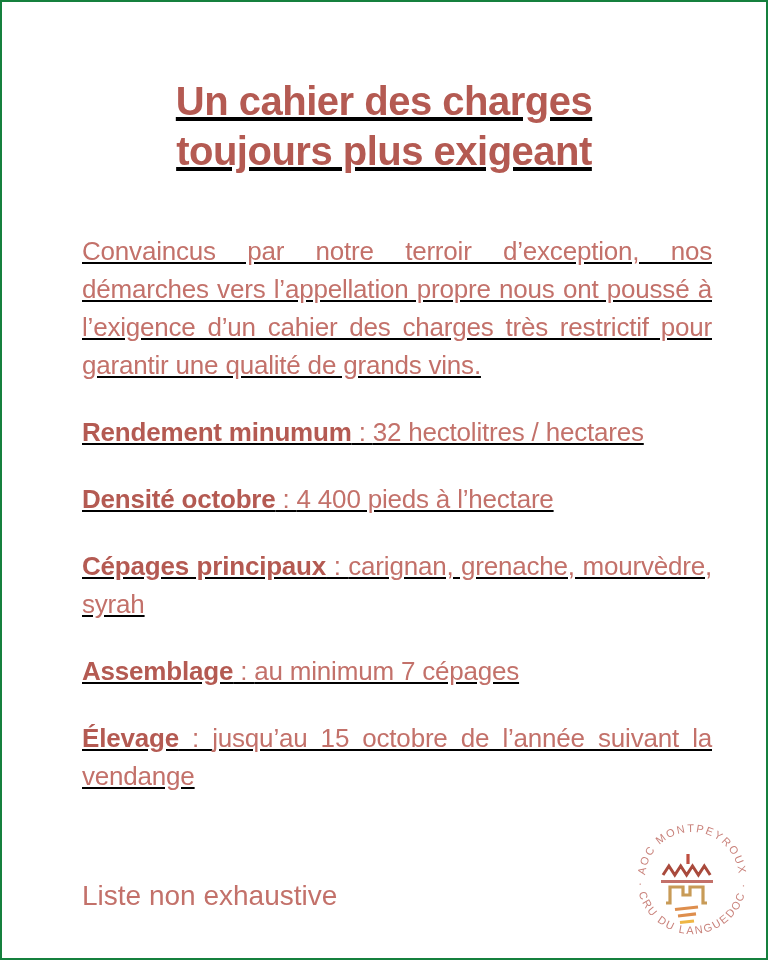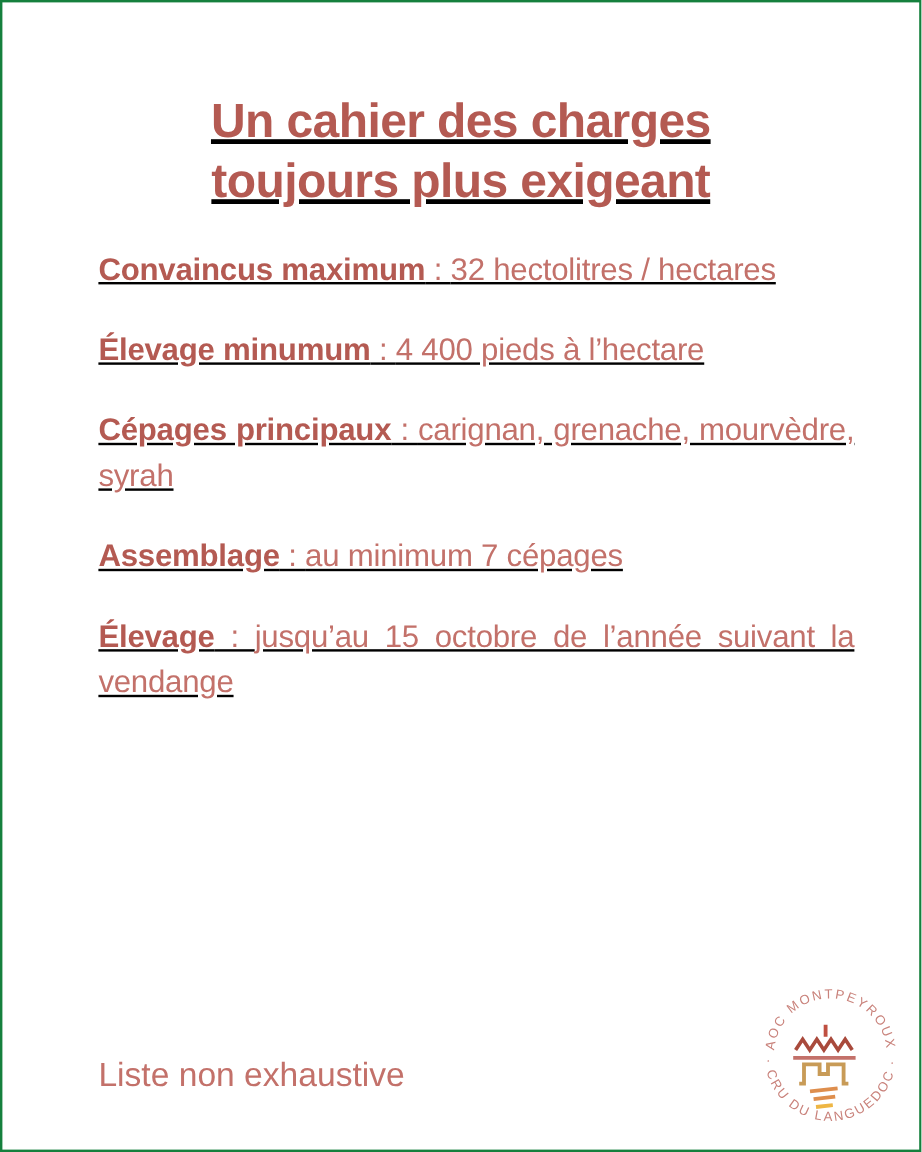--- a/index.html
+++ b/index.html
@@ -61,27 +61,28 @@
 </head>
 <body>
 
 <div class="page">
 
   <h1 class="title">
     <div>Un cahier des charges</div>
     <div>toujours plus exigeant</div>
   </h1>
 
+  <p class="intro">Convaincus par notre terroir d’exception, nos démarches vers l’appellation propre nous ont poussé à l’exigence d’un cahier des charges très restrictif pour garantir une qualité de grands vins.</p>
 
   <div>
     <div class="spec">
-      <span class="lbl">Convaincus maximum</span><span class="sep"> : </span><span class="val">32 hectolitres / hectares</span>
+      <span class="lbl">Rendement minumum</span><span class="sep"> : </span><span class="val">32 hectolitres / hectares</span>
     </div>
     <div class="spec">
-      <span class="lbl">Élevage minumum</span><span class="sep"> : </span><span class="val">4 400 pieds à l’hectare</span>
+      <span class="lbl">Densité octobre</span><span class="sep"> : </span><span class="val">4 400 pieds à l’hectare</span>
     </div>
     <div class="spec">
       <span class="lbl">Cépages principaux</span><span class="sep"> : </span><span class="val">carignan, grenache, mourvèdre, syrah</span>
     </div>
     <div class="spec">
       <span class="lbl">Assemblage</span><span class="sep"> : </span><span class="val">au minimum 7 cépages</span>
     </div>
     <div class="spec">
       <span class="lbl">Élevage</span><span class="sep"> : </span><span class="val">jusqu’au 15 octobre de l’année suivant la vendange</span>
     </div>

